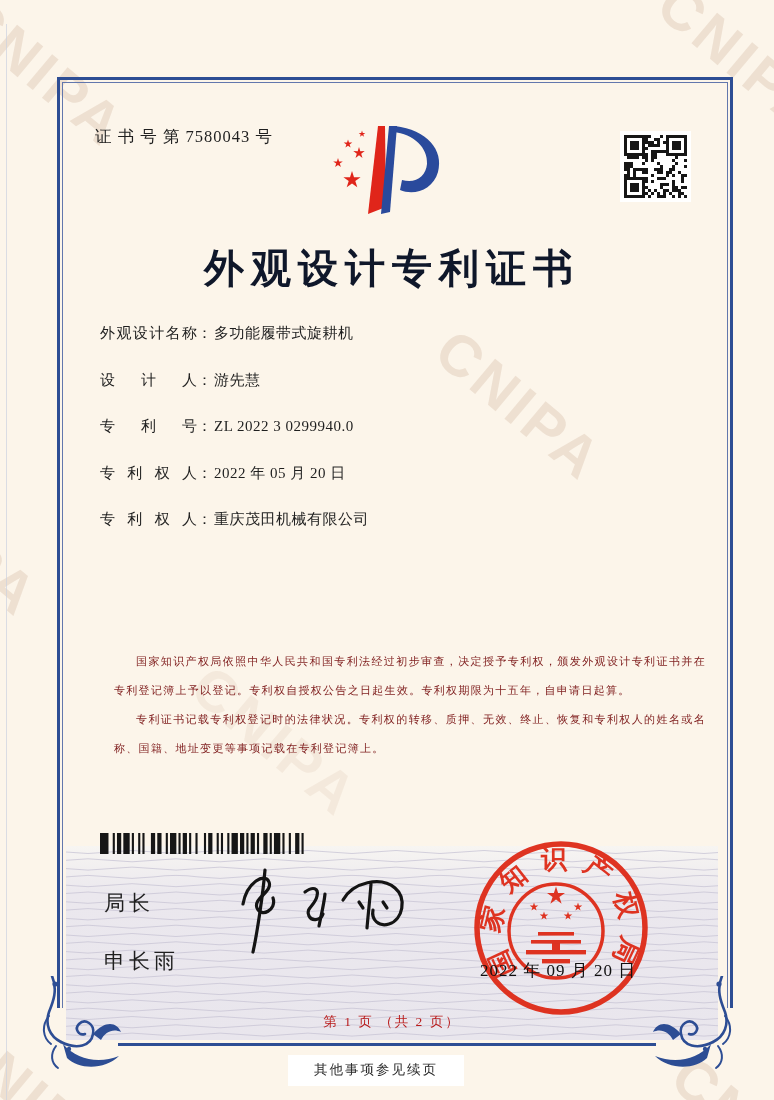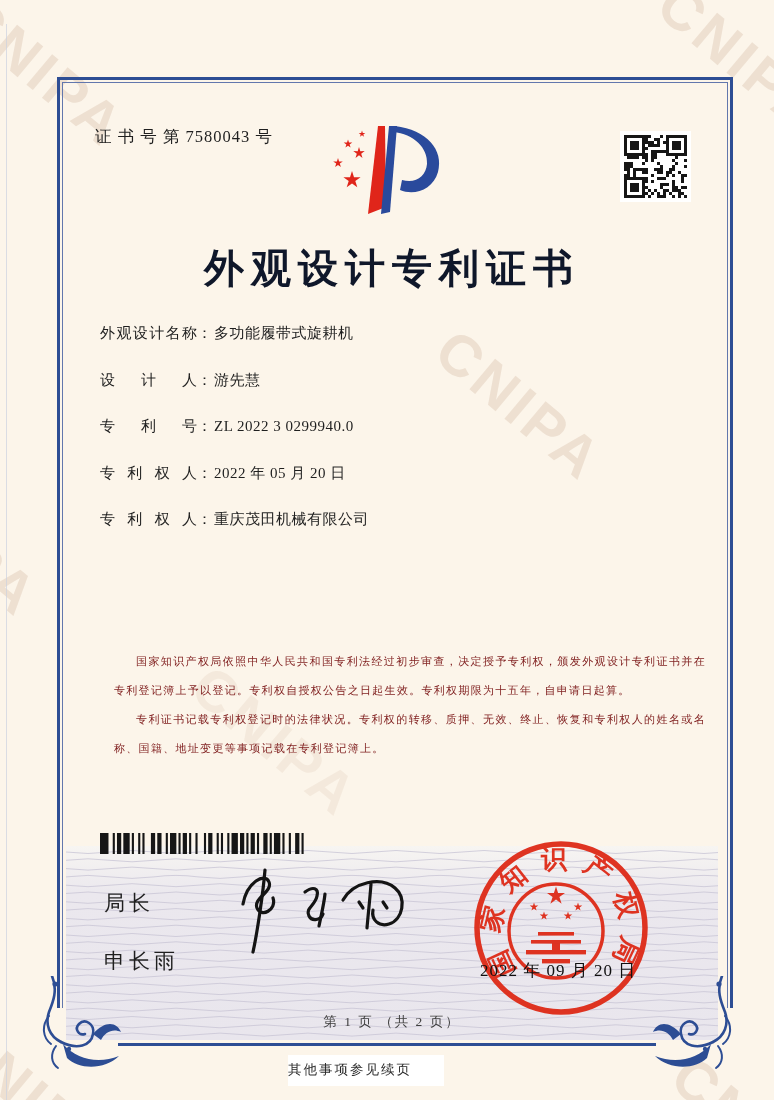--- a/index.html
+++ b/index.html
@@ -77,23 +77,23 @@
   
   .seal{left:468px;top:836px;z-index:3;opacity:.95;}
   .seal-ink{fill:var(--seal-red);}
   .seal-ring{stroke:var(--seal-red);fill:none;}
   .seal-arc-text{font-size:26px;font-weight:bold;letter-spacing:14px;fill:var(--seal-red);}
   .seal-date{
     left:462px;top:959px;width:192px;text-align:center;z-index:4;
     font-size:17px;color:#101010;letter-spacing:1px;
   }
   
-  .page-no{left:57px;top:1013px;width:670px;text-align:center;z-index:2;font-size:13.5px;letter-spacing:2px;color:#404040;}
+  .page-no{left:57px;top:1013px;width:670px;text-align:center;z-index:2;font-size:13.5px;letter-spacing:2px;color:#b91c1c;}
   .note{
-    left:288px;top:1055px;width:156px;text-align:left;z-index:2;
+    left:288px;top:1055px;width:176px;text-align:center;z-index:2;
     background:#ffffff;padding:6px 0 7px;font-size:13.5px;letter-spacing:2px;color:#2a2a2a;
   }
 </style>
 </head>
 <body>
 
 <div class="wm" style="left:-12px;top:-18px;">CNIPA</div>
 <div class="wm" style="left:688px;top:-30px;">CNIPA</div>
 <div class="wm" style="left:466px;top:316px;">CNIPA</div>
 <div class="wm" style="left:-98px;top:452px;">CNIPA</div>

